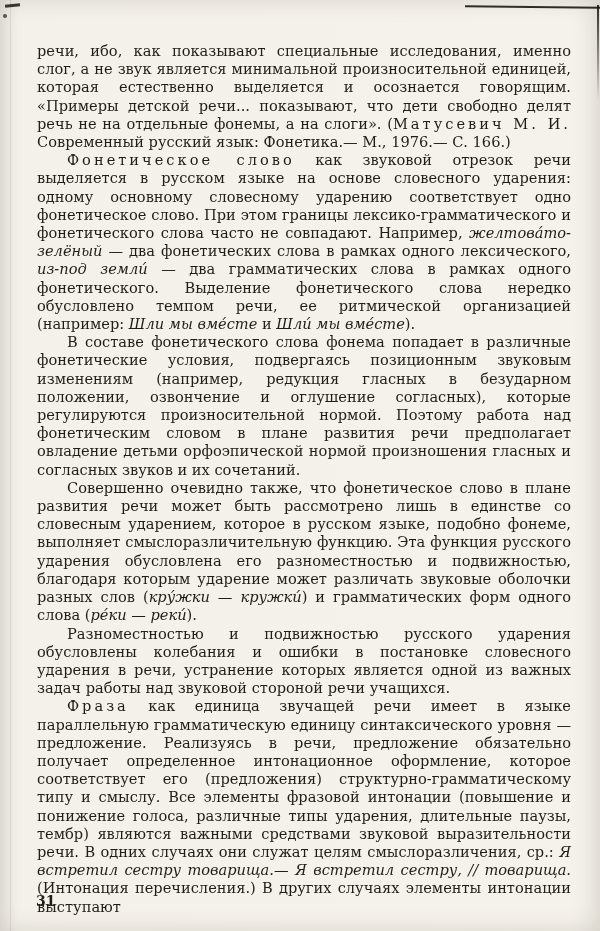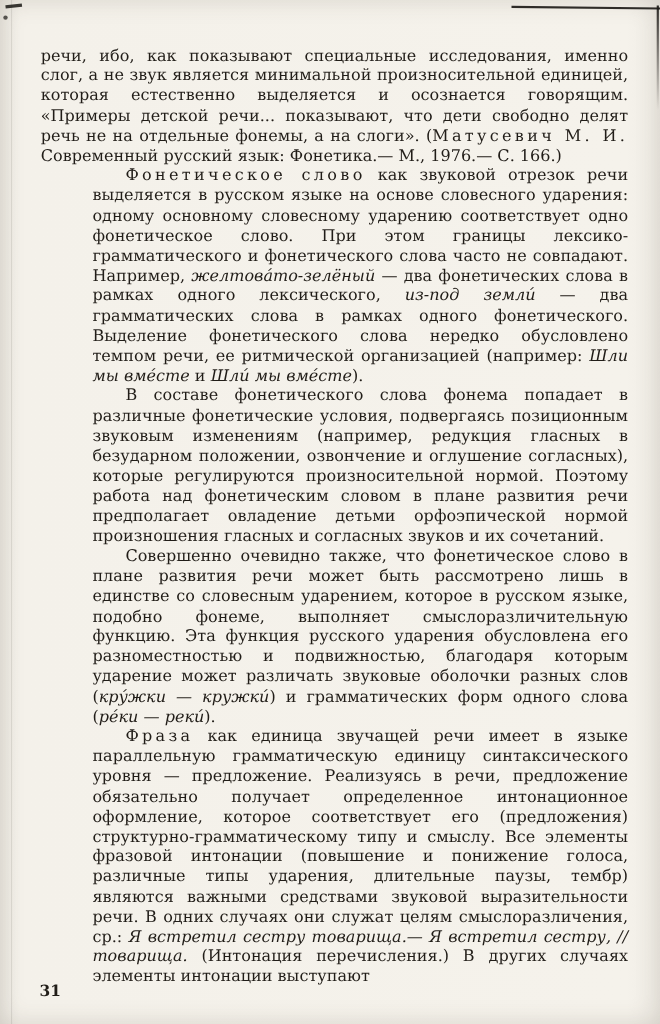--- a/index.html
+++ b/index.html
@@ -22,21 +22,21 @@
     position: absolute;
     left: 37px;
     right: 29px;
     top: 42px;
     text-align: justify;
     font-size: 14.6px;
     line-height: 18.2px;
     color: #211d18;
   }
   .para { margin: 0; padding: 0; }
-  .para.indent { text-indent: 30px; margin-left: 47px; }
+  .para.indent { text-indent: 30px; }
   .normal { font-style: normal; }
   .italic { font-style: italic; }
   .spaced { letter-spacing: 3px; }
   .page-number {
     position: absolute;
     left: 36px;
     bottom: 22px;
     font-size: 14px;
     font-weight: bold;
     color: #211d18;
@@ -71,17 +71,18 @@
   <div class="artifact artifact-topleft-tick"></div>
   <div class="artifact artifact-topleft-dot"></div>
   <div class="artifact artifact-topright-line"></div>
   <div class="artifact artifact-right-edge"></div>
 
   <div class="text-block">
       <p class="para"><span class="normal">речи, ибо, как показывают специальные исследования, именно слог, а не звук является минимальной произносительной единицей, которая естественно выделяется и осознается говорящим. «Примеры детской речи... показывают, что дети свободно делят речь не на отдельные фонемы, а на слоги». (</span><span class="spaced">Матусевич М. И.</span><span class="normal"> Современный русский язык: Фонетика.— М., 1976.— С. 166.)</span></p>
       <p class="para indent"><span class="spaced">Фонетическое слово</span><span class="normal"> как звуковой отрезок речи выделяется в русском языке на основе словесного ударения: одному основному словесному ударению соответствует одно фонетическое слово. При этом границы лексико-грамматического и фонетического слова часто не совпадают. Например, </span><span class="italic">желтова́то-зелёный</span><span class="normal"> — два фонетических слова в рамках одного лексического, </span><span class="italic">из-под земли́</span><span class="normal"> — два грамматических слова в рамках одного фонетического. Выделение фонетического слова нередко обусловлено темпом речи, ее ритмической организацией (например: </span><span class="italic">Шли мы вме́сте</span><span class="normal"> и </span><span class="italic">Шли́ мы вме́сте</span><span class="normal">).</span></p>
       <p class="para indent"><span class="normal">В составе фонетического слова фонема попадает в различные фонетические условия, подвергаясь позиционным звуковым изменениям (например, редукция гласных в безударном положении, озвончение и оглушение согласных), которые регулируются произносительной нормой. Поэтому работа над фонетическим словом в плане развития речи предполагает овладение детьми орфоэпической нормой произношения гласных и согласных звуков и их сочетаний.</span></p>
       <p class="para indent"><span class="normal">Совершенно очевидно также, что фонетическое слово в плане развития речи может быть рассмотрено лишь в единстве со словесным ударением, которое в русском языке, подобно фонеме, выполняет смыслоразличительную функцию. Эта функция русского ударения обусловлена его разноместностью и подвижностью, благодаря которым ударение может различать звуковые оболочки разных слов (</span><span class="italic">кру́жки — кружки́</span><span class="normal">) и грамматических форм одного слова (</span><span class="italic">ре́ки — реки́</span><span class="normal">).</span></p>
+      <p class="para indent"><span class="normal">Разноместностью и подвижностью русского ударения обусловлены колебания и ошибки в постановке словесного ударения в речи, устранение которых является одной из важных задач работы над звуковой стороной речи учащихся.</span></p>
       <p class="para indent"><span class="spaced">Фраза</span><span class="normal"> как единица звучащей речи имеет в языке параллельную грамматическую единицу синтаксического уровня — предложение. Реализуясь в речи, предложение обязательно получает определенное интонационное оформление, которое соответствует его (предложения) структурно-грамматическому типу и смыслу. Все элементы фразовой интонации (повышение и понижение голоса, различные типы ударения, длительные паузы, тембр) являются важными средствами звуковой выразительности речи. В одних случаях они служат целям смыслоразличения, ср.: </span><span class="italic">Я встретил сестру товарища.— Я встретил сестру, // товарища.</span><span class="normal"> (Интонация перечисления.) В других случаях элементы интонации выступают</span></p>
     </div>
 
   <div class="page-number">31</div>
 </div>
 
 </body></html>

